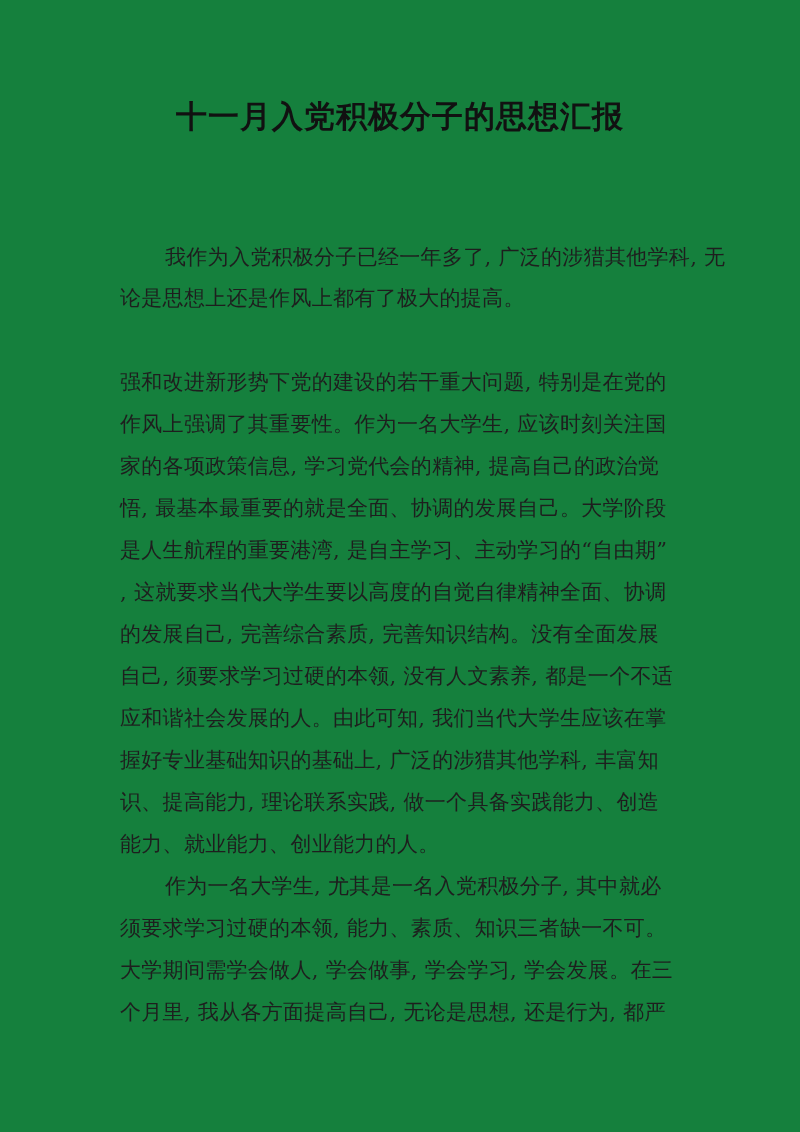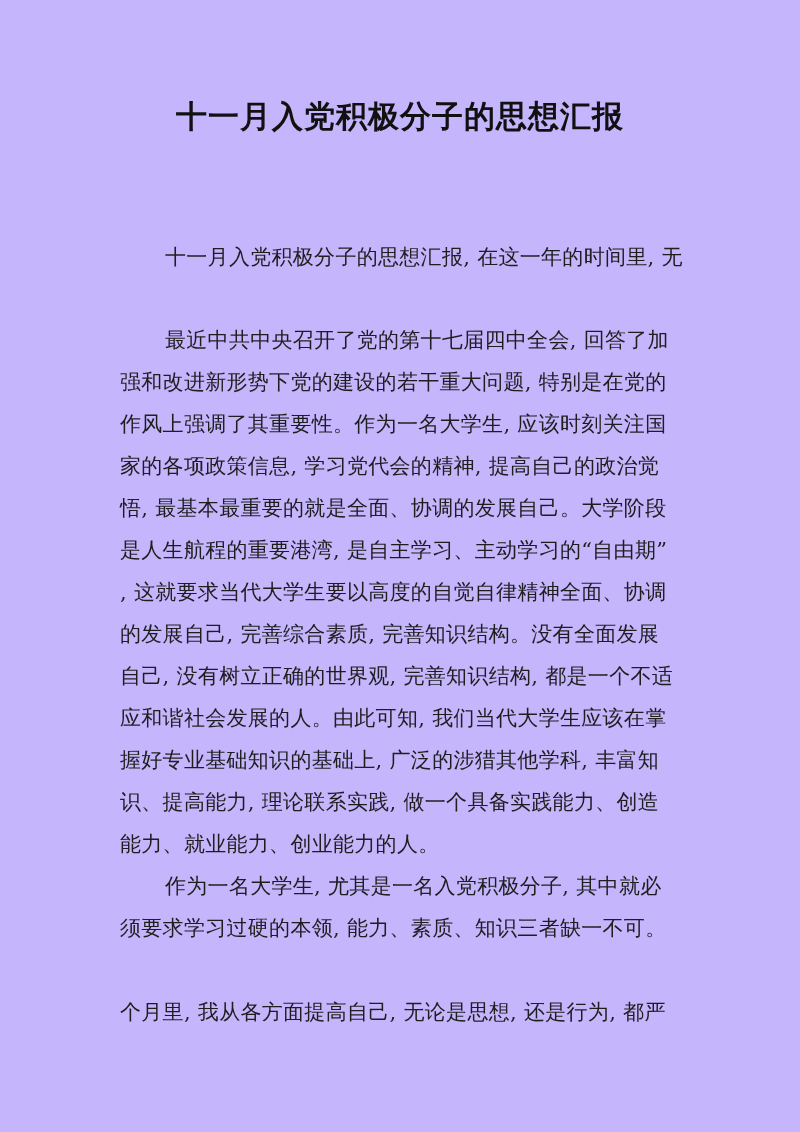--- a/index.html
+++ b/index.html
@@ -1,40 +1,41 @@
 <!DOCTYPE html>
 <html><head>
 <meta charset="utf-8">
 <style>
   html, body { margin: 0; padding: 0; background: #ffffff; }
   body { width: 800px; height: 1132px; position: relative; overflow: hidden; font-family: "DejaVu Serif", "Liberation Serif", serif; color: #1a1a1a; }
-  .page { position: absolute; left: 0; top: 0; width: 800px; height: 1132px; background: #c4b5fd; }
+  .page { position: absolute; left: 0; top: 0; width: 800px; height: 1132px; background: #15803d; }
   .title { position: absolute; left: 0; top: 96px; width: 800px; text-align: center; font-family: "DejaVu Sans", "Liberation Sans", sans-serif; font-weight: bold; font-size: 31px; letter-spacing: 1px; color: #111; }
   .line { position: absolute; left: 120px; font-size: 21px; white-space: nowrap; letter-spacing: 0.3px; color: #1e1e1e; }
   .indent { left: 165px; }
 </style>
 </head>
 <body>
 
 <div class="page">
   <div class="title">十一月入党积极分子的思想汇报</div>
 
 
-  <div class="line indent" style="top:243px">十一月入党积极分子的思想汇报, 在这一年的时间里, 无</div>
+  <div class="line indent" style="top:243px">我作为入党积极分子已经一年多了, 广泛的涉猎其他学科, 无</div>
+  <div class="line" style="top:284px">论是思想上还是作风上都有了极大的提高。</div>
 
-  <div class="line indent" style="top:326px">最近中共中央召开了党的第十七届四中全会, 回答了加</div>
   <div class="line" style="top:410px">作风上强调了其重要性。作为一名大学生, 应该时刻关注国</div>
   <div class="line" style="top:368px">强和改进新形势下党的建设的若干重大问题, 特别是在党的</div>
   <div class="line" style="top:452px">家的各项政策信息, 学习党代会的精神, 提高自己的政治觉</div>
   <div class="line" style="top:494px">悟, 最基本最重要的就是全面、协调的发展自己。大学阶段</div>
   <div class="line" style="top:536px">是人生航程的重要港湾, 是自主学习、主动学习的“自由期”</div>
   <div class="line" style="top:578px">, 这就要求当代大学生要以高度的自觉自律精神全面、协调</div>
   <div class="line" style="top:620px">的发展自己, 完善综合素质, 完善知识结构。没有全面发展</div>
-  <div class="line" style="top:662px">自己, 没有树立正确的世界观, 完善知识结构, 都是一个不适</div>
+  <div class="line" style="top:662px">自己, 须要求学习过硬的本领, 没有人文素养, 都是一个不适</div>
   <div class="line" style="top:704px">应和谐社会发展的人。由此可知, 我们当代大学生应该在掌</div>
   <div class="line" style="top:746px">握好专业基础知识的基础上, 广泛的涉猎其他学科, 丰富知</div>
   <div class="line" style="top:788px">识、提高能力, 理论联系实践, 做一个具备实践能力、创造</div>
   <div class="line" style="top:830px">能力、就业能力、创业能力的人。</div>
 
   <div class="line indent" style="top:872px">作为一名大学生, 尤其是一名入党积极分子, 其中就必</div>
   <div class="line" style="top:914px">须要求学习过硬的本领, 能力、素质、知识三者缺一不可。</div>
+  <div class="line" style="top:956px">大学期间需学会做人, 学会做事, 学会学习, 学会发展。在三</div>
   <div class="line" style="top:998px">个月里, 我从各方面提高自己, 无论是思想, 还是行为, 都严</div>
 </div>
 
 </body></html>

